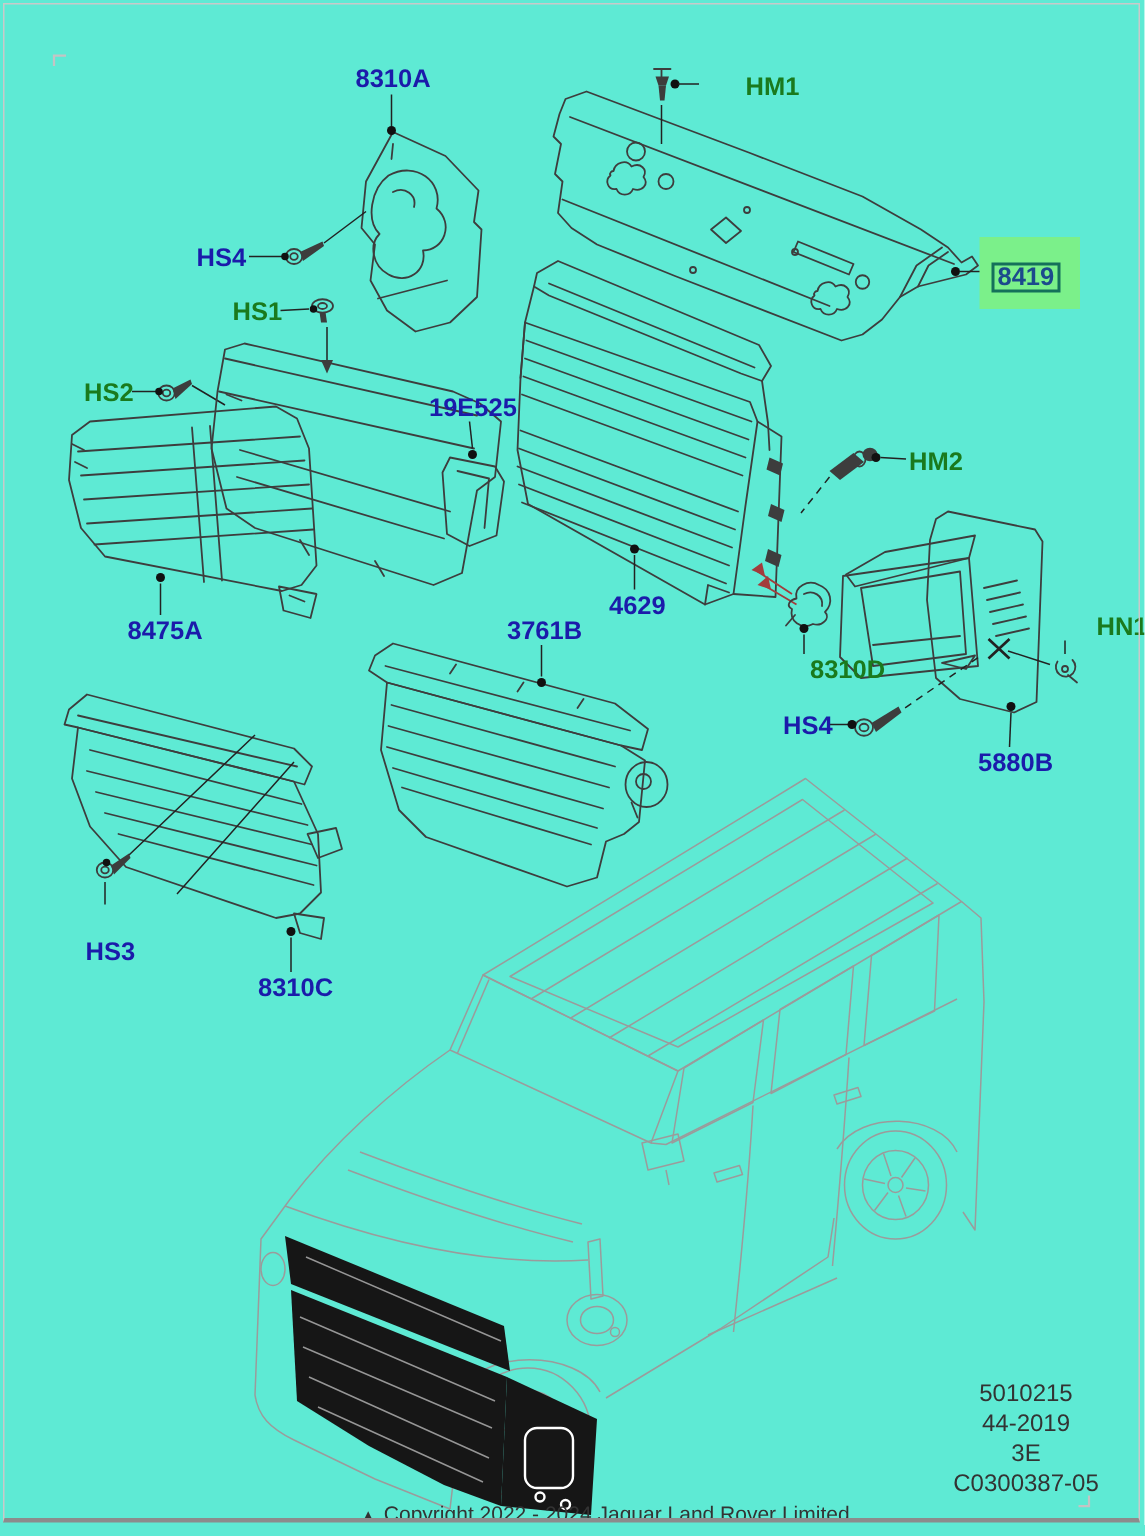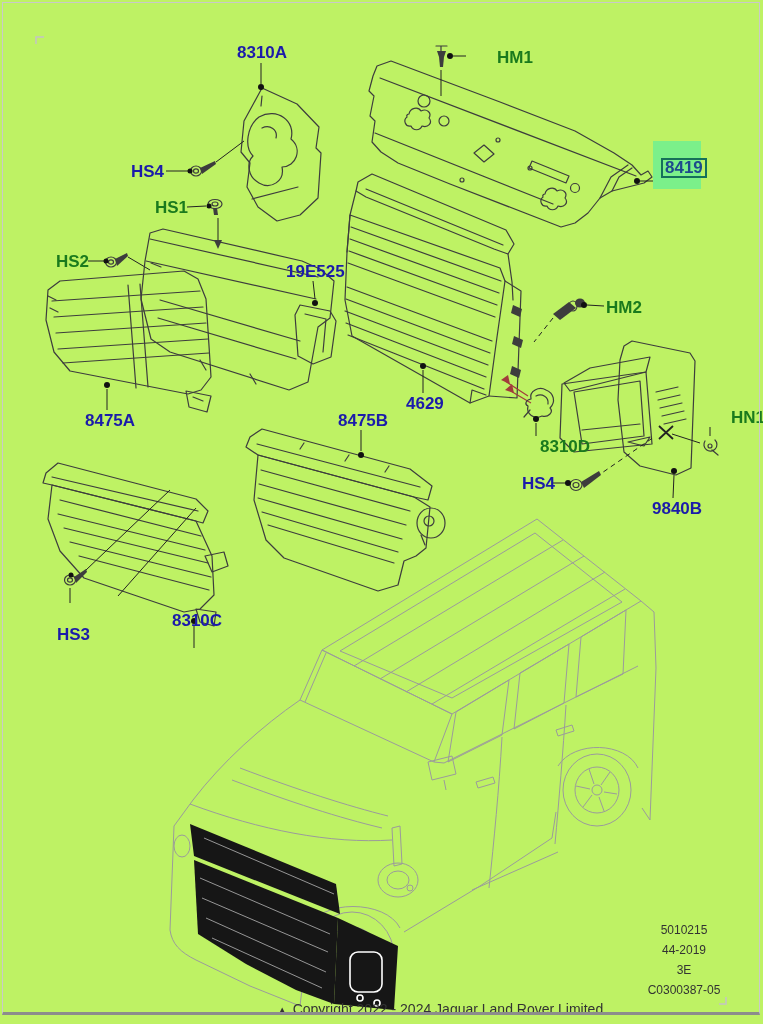--- a/index.html
+++ b/index.html
@@ -1,42 +1,42 @@
 <!DOCTYPE html>
 <html style="--label-blue: #1b1baa; --label-green: #1a7a1d; --highlight-bg: #7bf08a; --highlight-border: #15705a; --highlight-text: #1c4a8c; --red-arrow: #a23c3c;"><head>
 <meta charset="utf-8">
 <style>
   html,body{margin:0;padding:0;background:#fff;}
-  #page{position:relative;width:763px;height:1024px;background:#bef264;overflow:hidden;
+  #page{position:relative;width:763px;height:1024px;background:#5eead4;overflow:hidden;
         font-family:"Liberation Sans",sans-serif;}
   #frame{position:absolute;left:2px;top:2px;width:756px;height:1009px;
          border:1px solid #c9c9c9;border-bottom:3px solid #8c8c8c;pointer-events:none;z-index:8;}
   svg{position:absolute;left:0;top:0;z-index:1;}
   .p{stroke:#3d3d3d;fill:none;stroke-width:1.2;stroke-linejoin:round;stroke-linecap:round;}
   .pf{fill:#3d3d3d;stroke:none;}
   .ld{stroke:#222;fill:none;stroke-width:1;}
   .ldd{stroke:#222;fill:none;stroke-width:1;stroke-dasharray:5 4;}
   .dot{fill:#111;stroke:none;}
   .v{stroke:#9b9b9b;fill:none;stroke-width:1;stroke-linejoin:round;}
   .dk{fill:#161616;stroke:none;}
   .gr{stroke:#969696;fill:none;stroke-width:1;}
   .wt{stroke:#fff;fill:none;stroke-width:1.6;}
   .rd{stroke:var(--red-arrow);fill:none;stroke-width:1.2;}
   .rdf{fill:var(--red-arrow);stroke:none;}
   .lt{stroke:#c4c4c4;fill:none;stroke-width:1.5;}
   .lbl{position:absolute;font-weight:bold;font-size:17px;line-height:17px;white-space:nowrap;z-index:5;cursor:pointer;}
   .lbl.blue{color:var(--label-blue);}
   .lbl.green{color:var(--label-green);}
-  #hl{position:absolute;left:653px;top:141px;width:48px;height:48px;background:var(--highlight-bg);z-index:4;cursor:pointer;}
+  #hl{position:absolute;left:653px;top:158px;width:67px;height:48px;background:var(--highlight-bg);z-index:4;cursor:pointer;}
   #hl .box{margin:17px 0 0 8px;display:inline-block;border:2px solid var(--highlight-border);
            padding:0 2px;font-weight:bold;font-size:17px;line-height:16px;color:var(--highlight-text);}
   #docinfo{position:absolute;left:626px;top:920px;width:116px;text-align:center;
-           font-size:12px;line-height:20px;color:#333;z-index:5;}
+           font-size:16px;line-height:20px;color:#333;z-index:5;}
   #copyright{position:absolute;left:240px;top:1002px;width:400px;height:11px;overflow:hidden;
-             font-size:14px;line-height:14px;color:#333;text-align:center;z-index:5;}
+             font-size:14px;line-height:14px;color:#333;z-index:5;}
   #copyright .logo{font-size:11px;margin-right:5px;}
 </style>
 </head>
 <body>
 
 <div id="page">
 
 <svg width="763" height="1024" viewBox="0 0 763 1024">
 
   <g>
@@ -266,27 +266,27 @@
 
 <div class="lbl blue" style="left:237px;top:44px">8310A</div>
 <div class="lbl green" style="left:497px;top:49px">HM1</div>
 <div class="lbl blue" style="left:131px;top:163px">HS4</div>
 <div class="lbl green" style="left:155px;top:199px">HS1</div>
 <div class="lbl green" style="left:56px;top:253px">HS2</div>
 <div class="lbl blue" style="left:286px;top:263px">19E525</div>
 <div class="lbl green" style="left:606px;top:299px">HM2</div>
 <div class="lbl blue" style="left:406px;top:395px">4629</div>
 <div class="lbl blue" style="left:85px;top:412px">8475A</div>
-<div class="lbl blue" style="left:338px;top:412px">8475B</div>
+<div class="lbl blue" style="left:338px;top:412px">3761B</div>
 <div class="lbl green" style="left:540px;top:438px">8310D</div>
 <div class="lbl green" style="left:731px;top:409px">HN1</div>
 <div class="lbl blue" style="left:522px;top:475px">HS4</div>
-<div class="lbl blue" style="left:652px;top:500px">9840B</div>
+<div class="lbl blue" style="left:652px;top:500px">5880B</div>
 <div class="lbl blue" style="left:57px;top:626px">HS3</div>
-<div class="lbl blue" style="left:172px;top:612px">8310C</div>
+<div class="lbl blue" style="left:172px;top:650px">8310C</div>
 
 <div id="hl">
   <span class="box">8419</span>
 </div>
 
 <div id="docinfo">
   <div>5010215</div>
   <div>44-2019</div>
   <div>3E</div>
   <div>C0300387-05</div>

